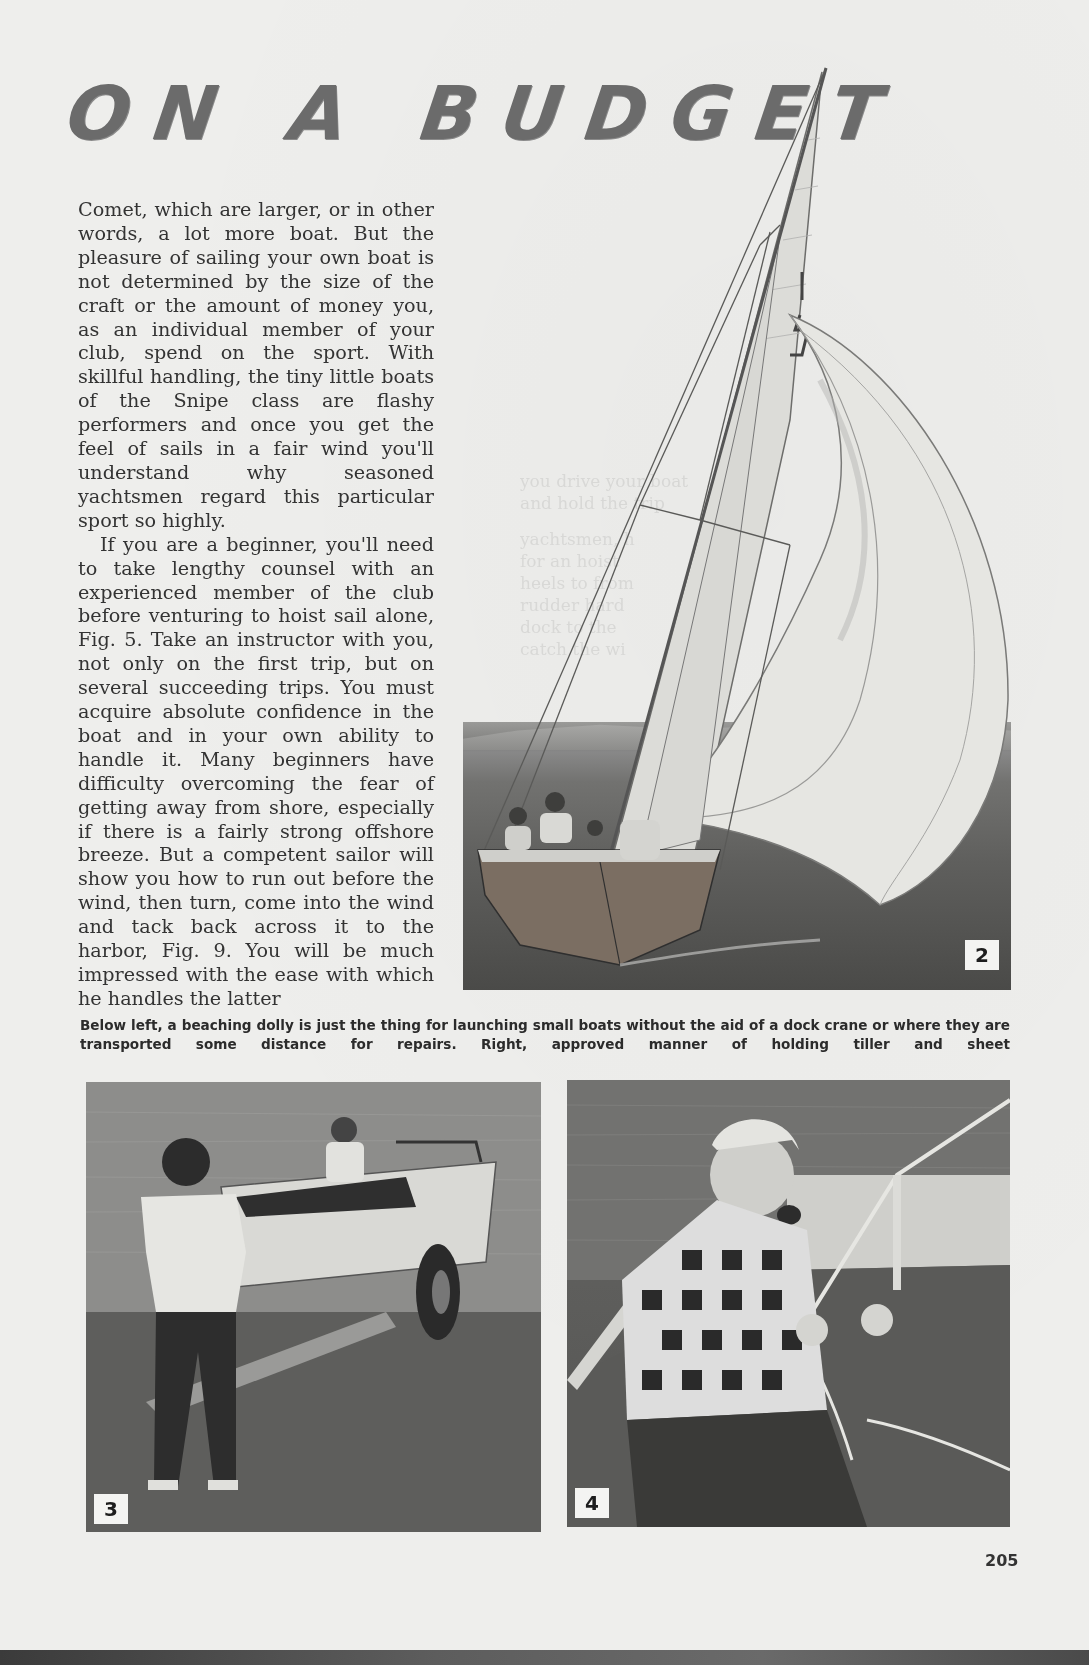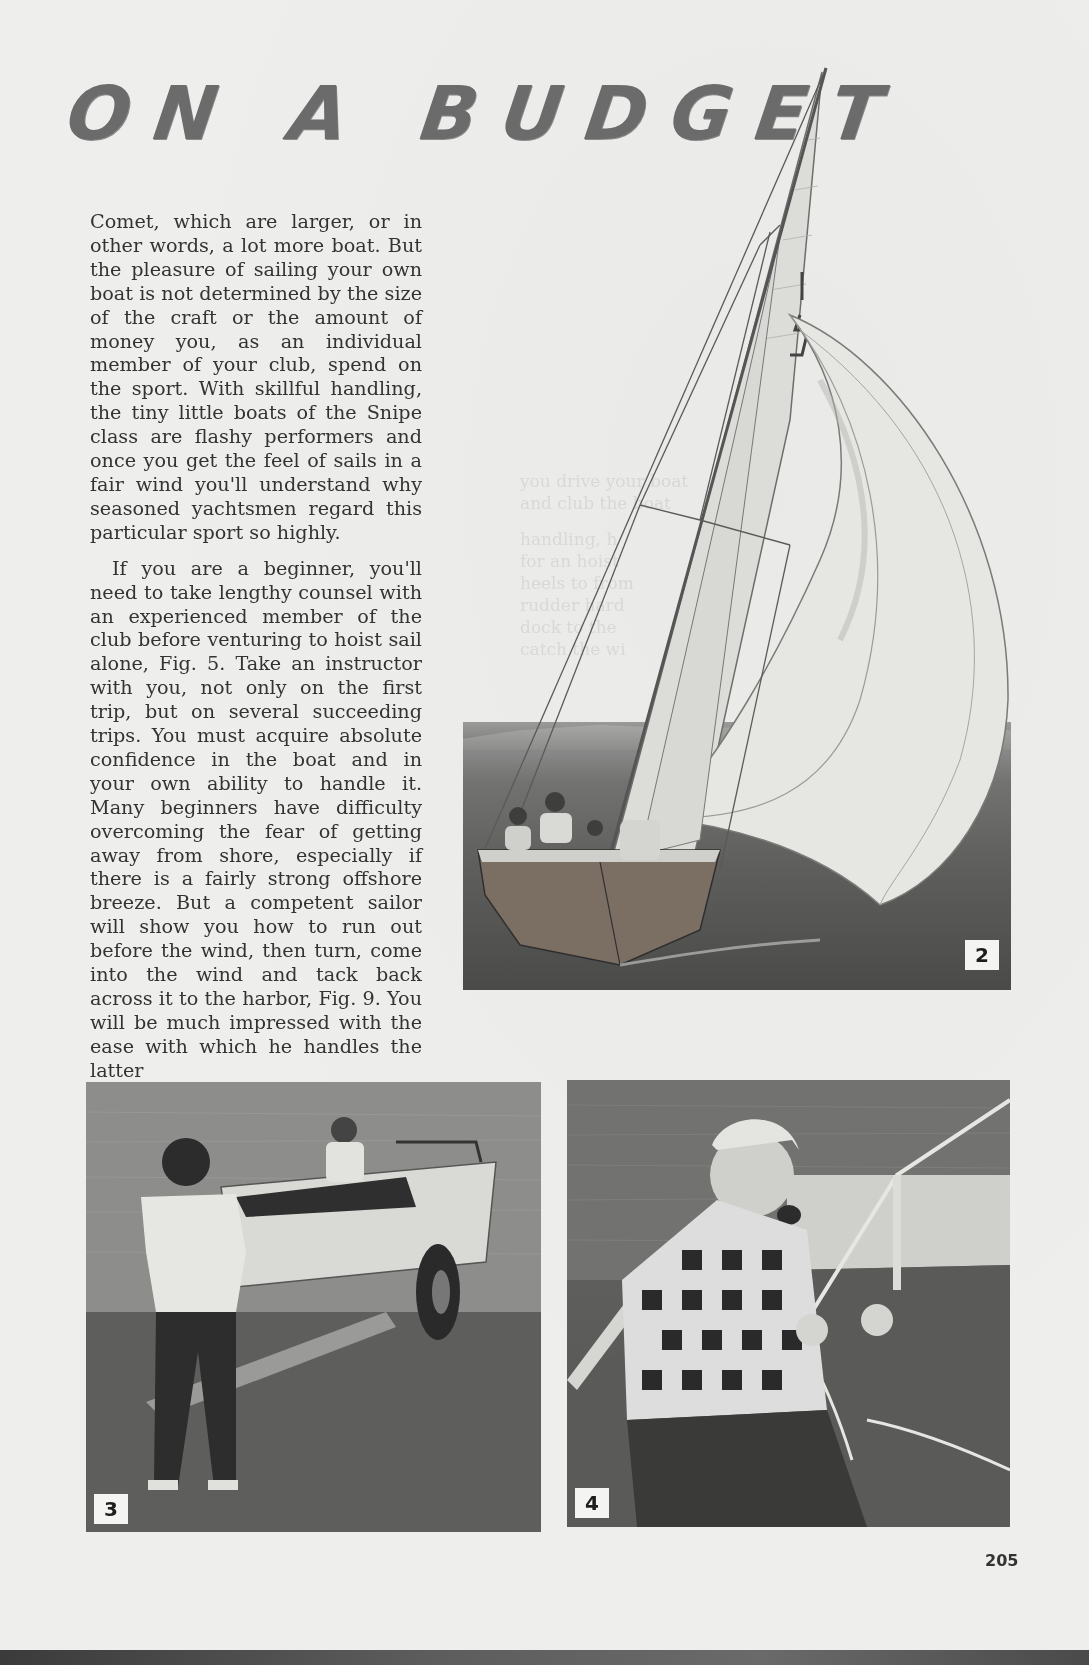--- a/index.html
+++ b/index.html
@@ -17,21 +17,21 @@
     .title {
       position:absolute; left:68px; top:70px;
       font-family:"DejaVu Sans", sans-serif; font-weight:bold; font-style:italic;
       font-size:74px; letter-spacing:24px; color:#6b6b6b;
       transform:skewX(-8deg); text-shadow:1px 1px 0 #8a8a8a;
     }
     .col {
       position:absolute; left:78px; top:198px; width:356px;
       font-size:19.2px; line-height:23.9px; text-align:justify; color:#333;
     }
-    .col p { margin:12px; }
+    .col p { margin:0; }
     .col p + p { text-indent:22px; }
     .photo { position:absolute; overflow:hidden; }
     .fig2-water {
       position:absolute; left:463px; top:722px; width:548px; height:268px;
       background:
         linear-gradient(180deg, #9a9a98 0px, #8b8b89 12px, #7c7c7a 22px, #888 30px, #727270 60px, #5f5f5d 140px, #4a4a48 268px);
     }
     .hills { position:absolute; left:0; top:0; width:100%; height:28px;
       background:linear-gradient(180deg,#a9a9a7,#8d8d8b); clip-path:polygon(0 60%,10% 30%,25% 10%,40% 25%,55% 15%,70% 35%,85% 20%,100% 30%,100% 100%,0 100%); }
     .figno {
@@ -54,23 +54,23 @@
       background:linear-gradient(90deg,#3b3b3b,#5d5d5d 40%,#6a6a6a 70%,#4a4a4a); }
     svg { position:absolute; left:0; top:0; }
   </style>
 </head>
 <body>
 
 <div class="page">
 
   <div class="bleed" style="left:520px;top:470px;width:300px;">
     <div>you drive your boat</div>
-    <div>and club the boat</div>
+    <div>and hold the trip</div>
     <div style="height:14px"></div>
-    <div>handling, h</div>
+    <div>yachtsmen, h</div>
     <div>for an hoist</div>
     <div>heels to from</div>
     <div>rudder hard</div>
     <div>dock to the</div>
     <div>catch the wi</div>
   </div>
 
   <div class="title">ON A BUDGET</div>
 
   <div class="col">
@@ -127,20 +127,21 @@
         <rect x="540" y="813" width="32" height="30" rx="6" fill="#d9d9d5"></rect>
         <circle cx="595" cy="828" r="8"></circle>
         <rect x="620" y="820" width="40" height="40" rx="8" fill="#d4d4d0"></rect>
       </g>
 
       <path d="M620 965 C 680 955, 740 945, 820 940" stroke="#cfcfcd" stroke-width="3" fill="none" opacity="0.6"></path>
     </svg>
     <div class="figno" style="left:965px;top:940px;">2</div>
   </div>
 
+  <div class="caption">Below left, a beaching dolly is just the thing for launching small boats without the aid of a dock crane or where they are transported some distance for repairs. Right, approved manner of holding tiller and sheet</div>
 
   <div class="photo fig3">
     <svg width="455" height="450" viewBox="0 0 455 450">
       <rect x="0" y="0" width="455" height="230" fill="#8d8d8b"></rect>
       <g stroke="#9e9e9c" stroke-width="1" opacity="0.6">
         <line x1="0" y1="30" x2="455" y2="34"></line>
           <line x1="0" y1="60" x2="455" y2="58"></line>
         <line x1="0" y1="95" x2="455" y2="98"></line>
           <line x1="0" y1="130" x2="455" y2="128"></line>
         <line x1="0" y1="170" x2="455" y2="172"></line>

